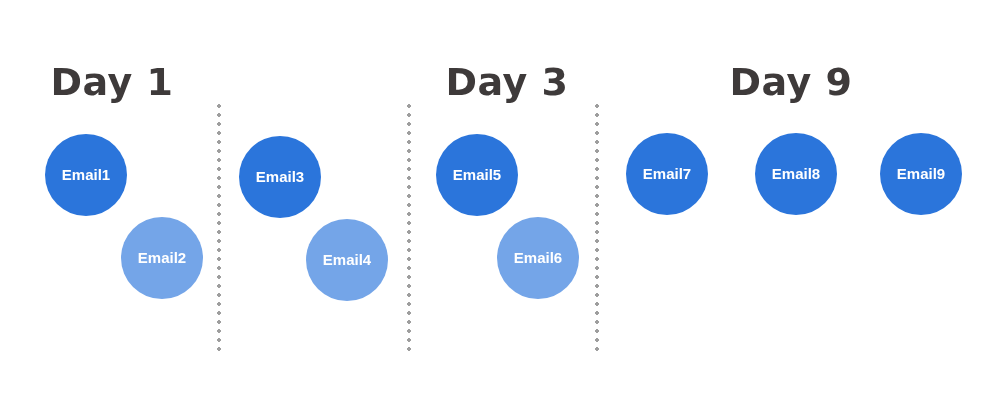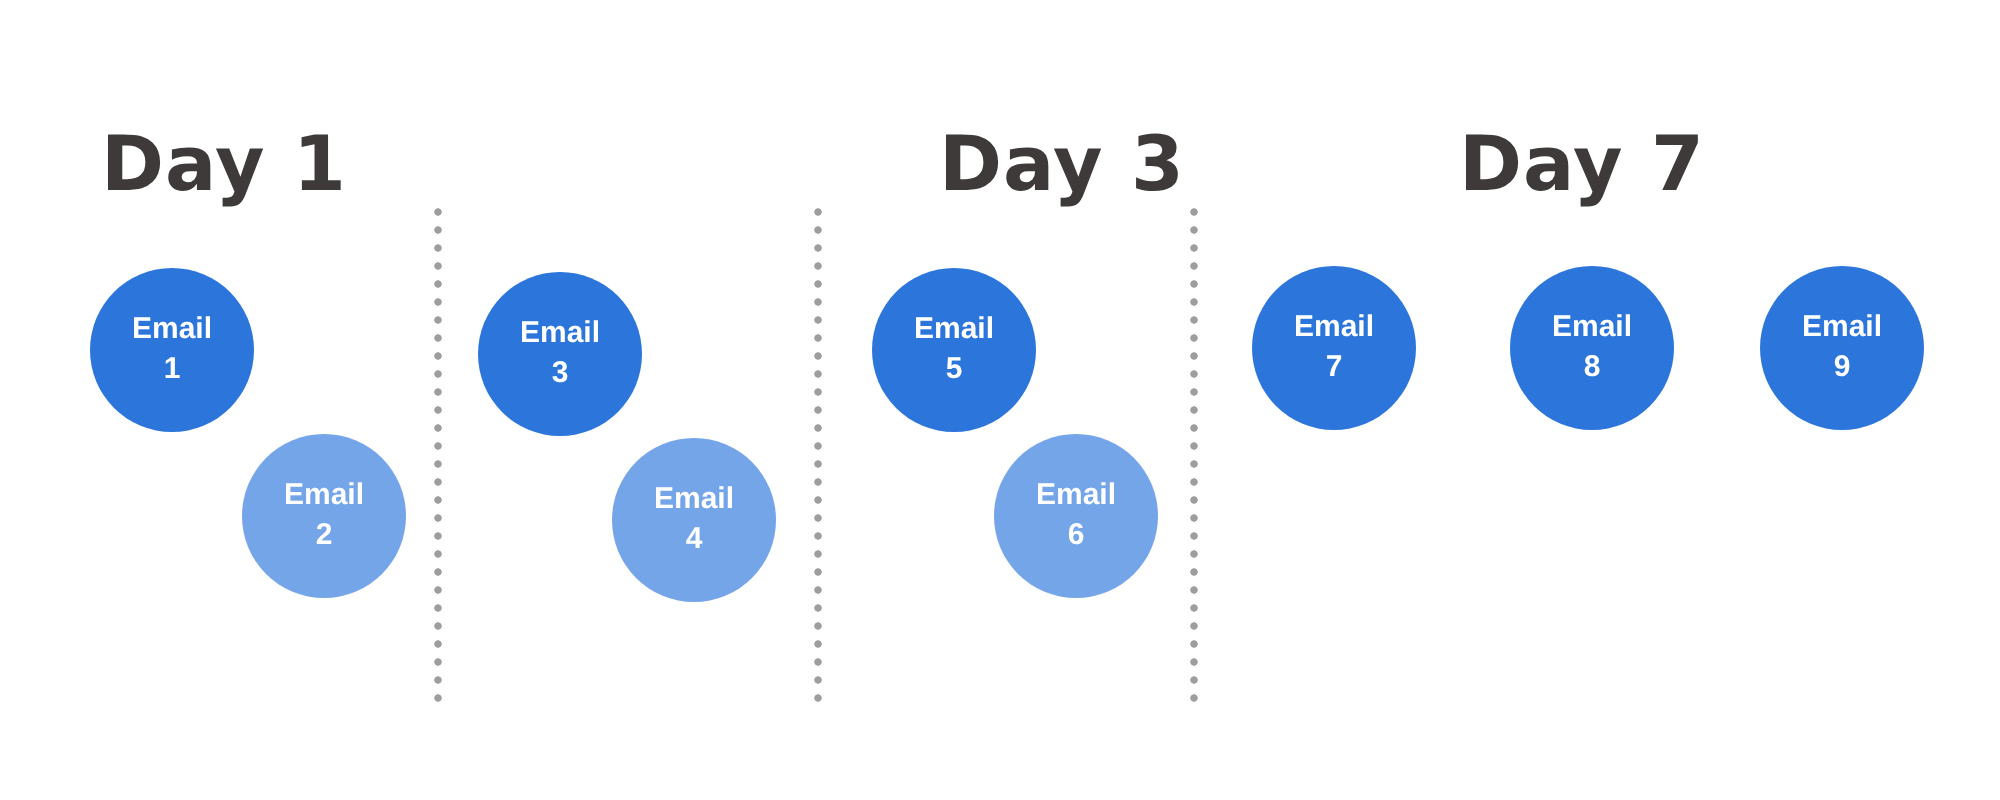--- a/index.html
+++ b/index.html
@@ -29,42 +29,42 @@
     transform: translateX(-50%);
     font-family: "DejaVu Sans", sans-serif;
     font-size: 38px;
     font-weight: 700;
     color: var(--heading-text);
     letter-spacing: 0.5px;
     white-space: nowrap;
   }
   .day-1 { left: 112px; }
   .day-2 { left: 335px; }
-  .day-3 { left: 531px; }
+  .day-3 { left: 507px; }
   .day-5 { left: 791px; }
 
   .divider {
     position: absolute;
     top: 102px;
     width: 4px;
     height: 252px;
     background-image: radial-gradient(circle at 2px 4px, var(--divider-dots) 1.7px, transparent 2px);
     background-size: 4px 9px;
     background-repeat: repeat-y;
   }
   .divider-1 { left: 217px; }
   .divider-2 { left: 407px; }
   .divider-3 { left: 595px; }
 
   .email-circle {
     position: absolute;
     width: 82px; height: 82px;
     border-radius: 50%;
     display: flex;
-    flex-direction: column;
+    flex-direction: row;
     align-items: center;
     justify-content: center;
     color: var(--circle-text);
     font-size: 15px;
     font-weight: 700;
     line-height: 1.35;
     text-align: center;
   }
   .email-circle.dark  { background: var(--primary-blue); }
   .email-circle.light { background: var(--secondary-blue); }
@@ -79,21 +79,21 @@
   .e8 { left: 755px; top: 133px; }
   .e9 { left: 880px; top: 133px; }
 </style>
 </head>
 <body>
 
 <div class="canvas">
 
   <h2 class="day-heading day-1">Day 1</h2>
   <h2 class="day-heading day-3">Day 3</h2>
-  <h2 class="day-heading day-5">Day 7</h2>
+  <h2 class="day-heading day-5">Day 9</h2>
 
   <div class="divider divider-1"></div>
   <div class="divider divider-2"></div>
   <div class="divider divider-3"></div>
 
   <div class="email-circle dark e1">
     <span>Email</span>
     <span>1</span>
   </div>
   <div class="email-circle light e2">

